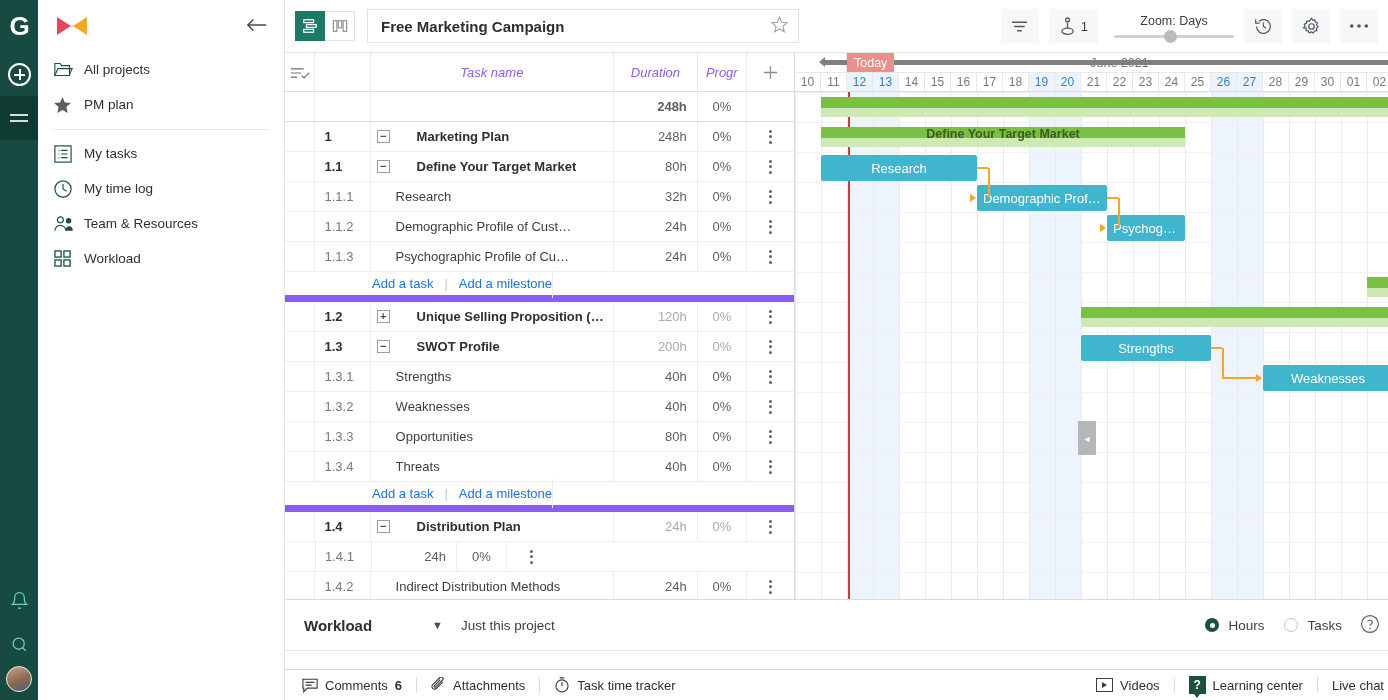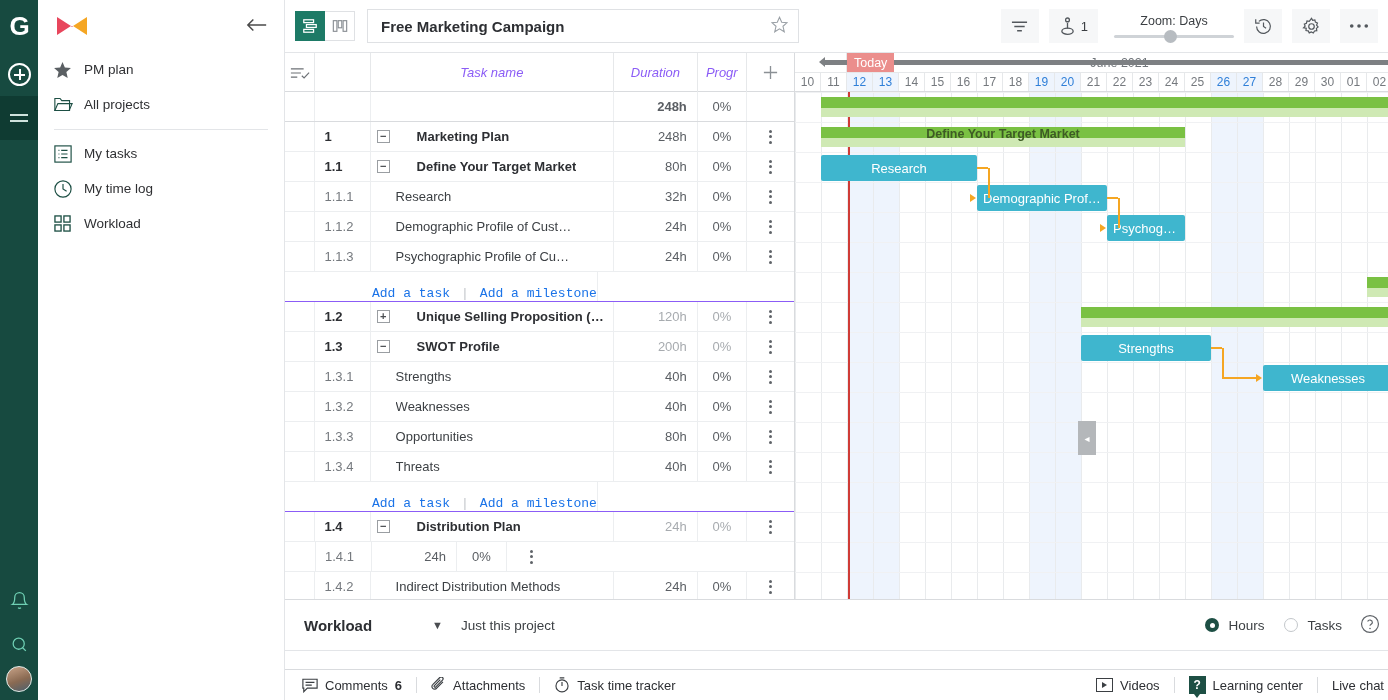--- a/index.html
+++ b/index.html
@@ -127,21 +127,21 @@
   .twist {
     width:13px; height:13px; border:1px solid #9a9ea2; display:inline-flex;
     align-items:center; justify-content:center; margin-right:8px; flex:none;
     color:#4a4d51; font-size:11px; line-height:1; cursor:pointer; background:#fff;
   }
   .ind0 { padding-left:6px; }
   .ind1 { padding-left:24px; }
   .ind2 { padding-left:62px; }
   .nametxt { overflow:hidden; text-overflow:ellipsis; white-space:nowrap;margin-left:19px; }
 
-  .addrow { display:flex; height:30px; border-bottom:1px solid #8b5cf6; align-items:flex-end;font-family:Liberation Mono, monospace; }
+  .addrow { display:flex; height:30px; border-bottom:7px solid #8b5cf6; align-items:center; }
   .addrow .spacer87 { width:87px; }
   .addrow a { color:#1a73e8; font-size:13px; cursor:pointer; }
   .addrow .sep { color:#c2c6ca; margin:0 11px; }
   .addrow .tail { flex:1; border-left:1px solid #eceef0; height:29px; margin-left:auto; }
   .tdays { height:19px; display:flex; border-bottom:1px solid #d9dbde; }
   .tday {
     width:26px; flex:none; display:flex; align-items:center; justify-content:center;
     font-size:12px; color:#75797e; border-right:1px solid #e6e8ea;
   }
   .tday.we { color:#2f7fd8; background:#eef4fd; }
@@ -275,39 +275,39 @@
       <polygon points="31,2 17,11 31,20" fill="#f5a623"></polygon>
       <polygon points="15,11 17,11 16,12" fill="#d8456a"></polygon>
     </svg>
     <span class="backarrow">
       <svg width="22" height="16" viewBox="0 0 24 16" fill="none" stroke="#4a4a4a" stroke-width="1.6">
         <path d="M22 8H2M8 2L2 8l6 6"></path>
       </svg>
     </span>
   </div>
 
-  <div class="navitem starred">
-    <span class="nicon">
-      <svg width="17" height="16" viewBox="0 0 20 19" fill="#5a5f63">
-          <polygon points="10,0 12.8,6.6 20,7.2 14.6,12 16.2,19 10,15.3 3.8,19 5.4,12 0,7.2 7.2,6.6"></polygon>
-        </svg>
-    </span>
-    <span class="lbl">PM plan</span>
-  </div>
-
   <div class="navitem">
     <span class="nicon">
       <svg width="19" height="17" viewBox="0 0 22 18" fill="none" stroke="#1d4f44" stroke-width="1.3">
         <path d="M1 16V2h6l2 2.5h9V16z"></path>
           <path d="M1 16l3.5-8H21l-3.5 8z"></path>
       </svg>
     </span>
     <span class="lbl">All projects</span>
   </div>
 
+  <div class="navitem starred">
+    <span class="nicon">
+      <svg width="17" height="16" viewBox="0 0 20 19" fill="#5a5f63">
+          <polygon points="10,0 12.8,6.6 20,7.2 14.6,12 16.2,19 10,15.3 3.8,19 5.4,12 0,7.2 7.2,6.6"></polygon>
+        </svg>
+    </span>
+    <span class="lbl">PM plan</span>
+  </div>
+
   <div class="navdiv"></div>
 
   <div class="navitem">
     <span class="nicon">
       <svg width="18" height="18" viewBox="0 0 20 20" fill="none" stroke="#1d4f44" stroke-width="1.3">
         <rect x="1" y="1" width="18" height="18"></rect>
           <path d="M5 6h1M8 6h7M5 10h1M8 10h7M5 14h1M8 14h7"></path>
       </svg>
     </span>
     <span class="lbl">My tasks</span>
@@ -316,20 +316,31 @@
   <div class="navitem">
     <span class="nicon">
       <svg width="18" height="18" viewBox="0 0 20 20" fill="none" stroke="#1d4f44" stroke-width="1.3">
         <circle cx="10" cy="10" r="9"></circle>
           <path d="M10 4.5V10l4 2.5"></path>
       </svg>
     </span>
     <span class="lbl">My time log</span>
   </div>
 
+  <div class="navitem">
+    <span class="nicon">
+      <svg width="20" height="17" viewBox="0 0 22 18" fill="none" stroke="#1d4f44" stroke-width="1.3">
+        <circle cx="7" cy="5" r="3.3"></circle>
+          <path d="M1 17c0-3.5 2.7-6 6-6s6 2.5 6 6"></path>
+        <circle cx="16" cy="6" r="2.4" fill="#1d4f44"></circle>
+          <path d="M13.5 17c0-2.6 1.3-4.4 3.2-4.4S20 14.4 20 17" fill="#1d4f44"></path>
+      </svg>
+    </span>
+    <span class="lbl">Team &amp; Resources</span>
+  </div>
 
 
   <div class="navitem">
     <span class="nicon">
       <svg width="17" height="17" viewBox="0 0 18 18" fill="none" stroke="#1d4f44" stroke-width="1.4">
         <rect x="1" y="1" width="6.5" height="6.5"></rect>
           <rect x="10.5" y="1" width="6.5" height="6.5"></rect>
         <rect x="1" y="10.5" width="6.5" height="6.5"></rect>
           <rect x="10.5" y="10.5" width="6.5" height="6.5"></rect>
       </svg>

